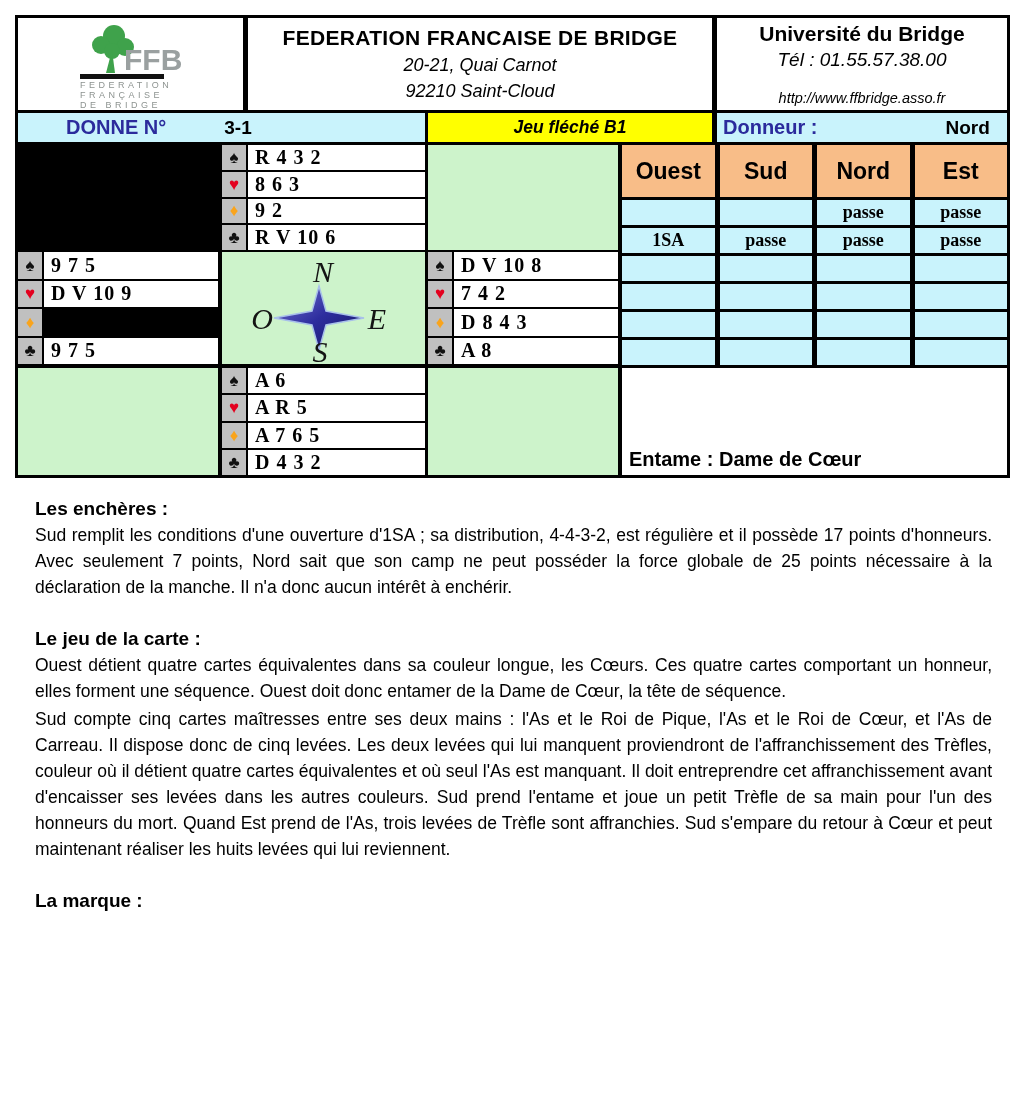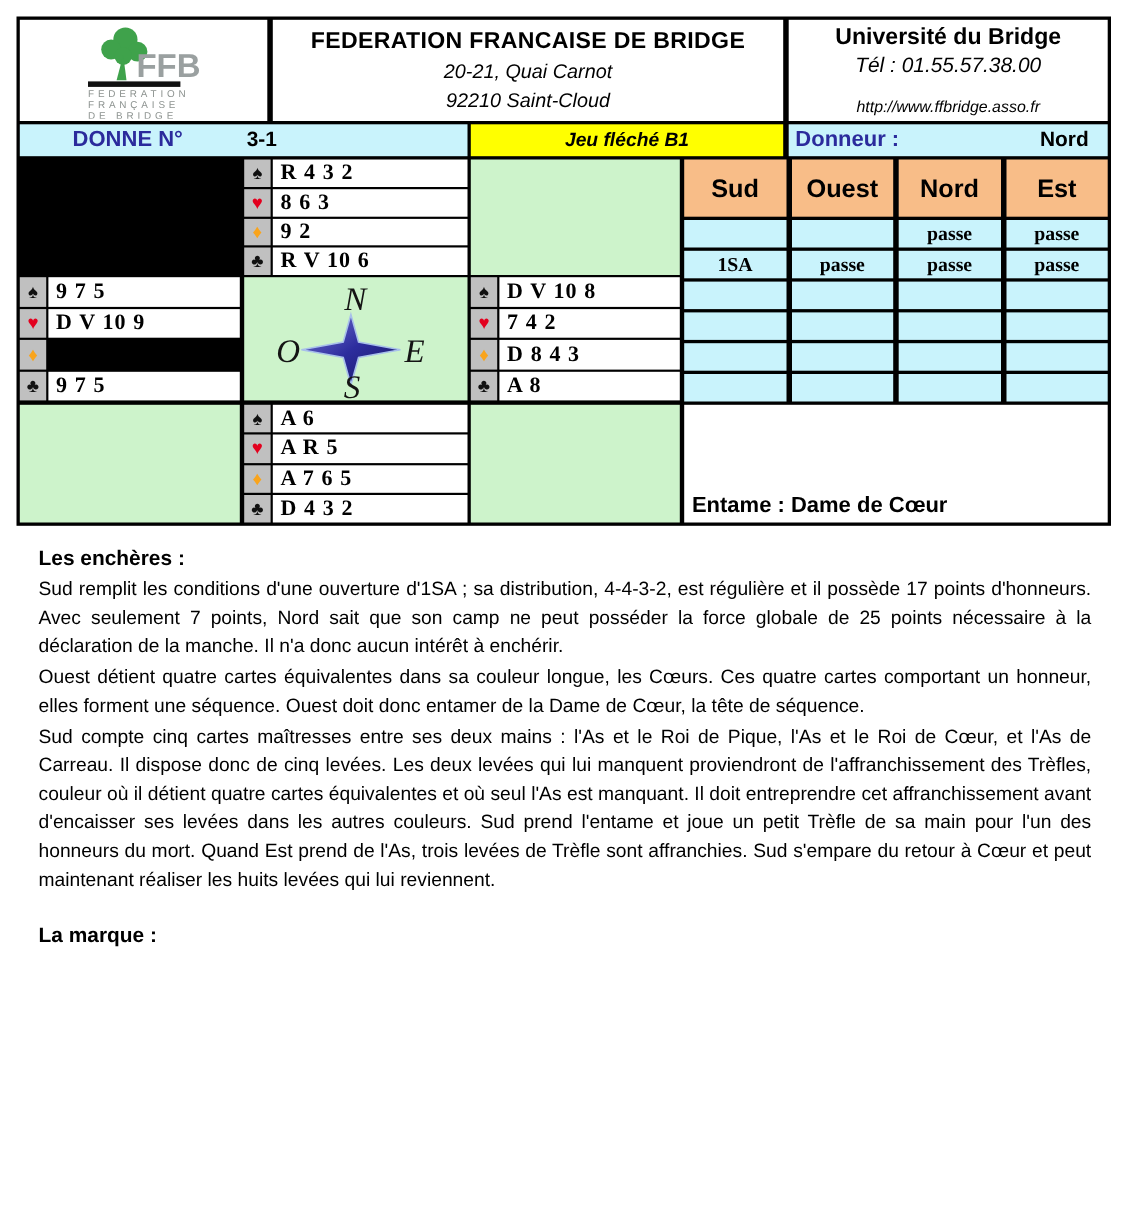--- a/index.html
+++ b/index.html
@@ -209,22 +209,22 @@
       </div>
       <div class="hand-row">
         <span class="suit-box">♣</span>
         <span class="card-values">D 4 3 2</span>
       </div>
     </div>
 
     <div class="cell green" style="left:413px;top:353px;width:190px;height:107px;"></div>
 
     <div class="bidding">
+      <div class="bid-header">Ouest</div>
       <div class="bid-header">Sud</div>
-      <div class="bid-header">Ouest</div>
       <div class="bid-header">Nord</div>
       <div class="bid-header">Est</div>
 
       <div class="bid-cell"></div>
       <div class="bid-cell"></div>
       <div class="bid-cell">passe</div>
       <div class="bid-cell">passe</div>
 
       <div class="bid-cell">1SA</div>
       <div class="bid-cell">passe</div>
@@ -255,19 +255,20 @@
     <div class="cell white entame-cell" style="left:607px;top:353px;width:385px;height:107px;">
       <span>Entame : Dame de Cœur</span>
     </div>
 
   </div>
 
   <div class="content">
     <h2>Les enchères :</h2>
     <p>Sud remplit les conditions d'une ouverture d'1SA ; sa distribution, 4-4-3-2, est régulière et il possède 17 points d'honneurs. Avec seulement 7 points, Nord sait que son camp ne peut posséder la force globale de 25 points nécessaire à la déclaration de la manche. Il n'a donc aucun intérêt à enchérir.</p>
 
+    <h2 class="mt">Le jeu de la carte :</h2>
     <p>Ouest détient quatre cartes équivalentes dans sa couleur longue, les Cœurs. Ces quatre cartes comportant un honneur, elles forment une séquence. Ouest doit donc entamer de la Dame de Cœur, la tête de séquence.</p>
     <p>Sud compte cinq cartes maîtresses entre ses deux mains : l'As et le Roi de Pique, l'As et le Roi de Cœur, et l'As de Carreau. Il dispose donc de cinq levées. Les deux levées qui lui manquent proviendront de l'affranchissement des Trèfles, couleur où il détient quatre cartes équivalentes et où seul l'As est manquant. Il doit entreprendre cet affranchissement avant d'encaisser ses levées dans les autres couleurs. Sud prend l'entame et joue un petit Trèfle de sa main pour l'un des honneurs du mort. Quand Est prend de l'As, trois levées de Trèfle sont affranchies. Sud s'empare du retour à Cœur et peut maintenant réaliser les huits levées qui lui reviennent.</p>
 
     <h2 class="mt">La marque :</h2>
   </div>
 
 </div>
 
 </body></html>

